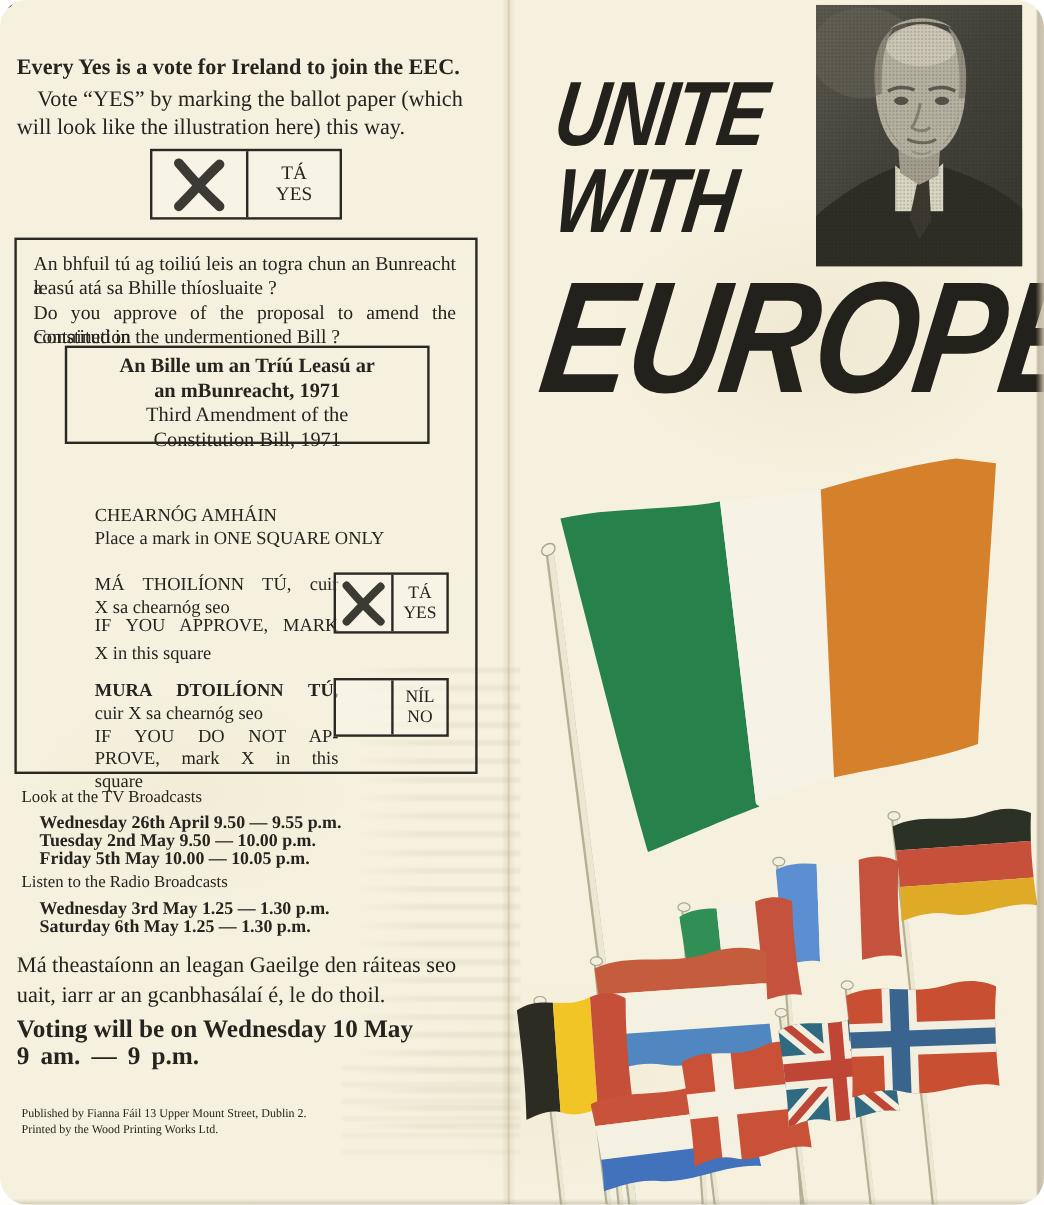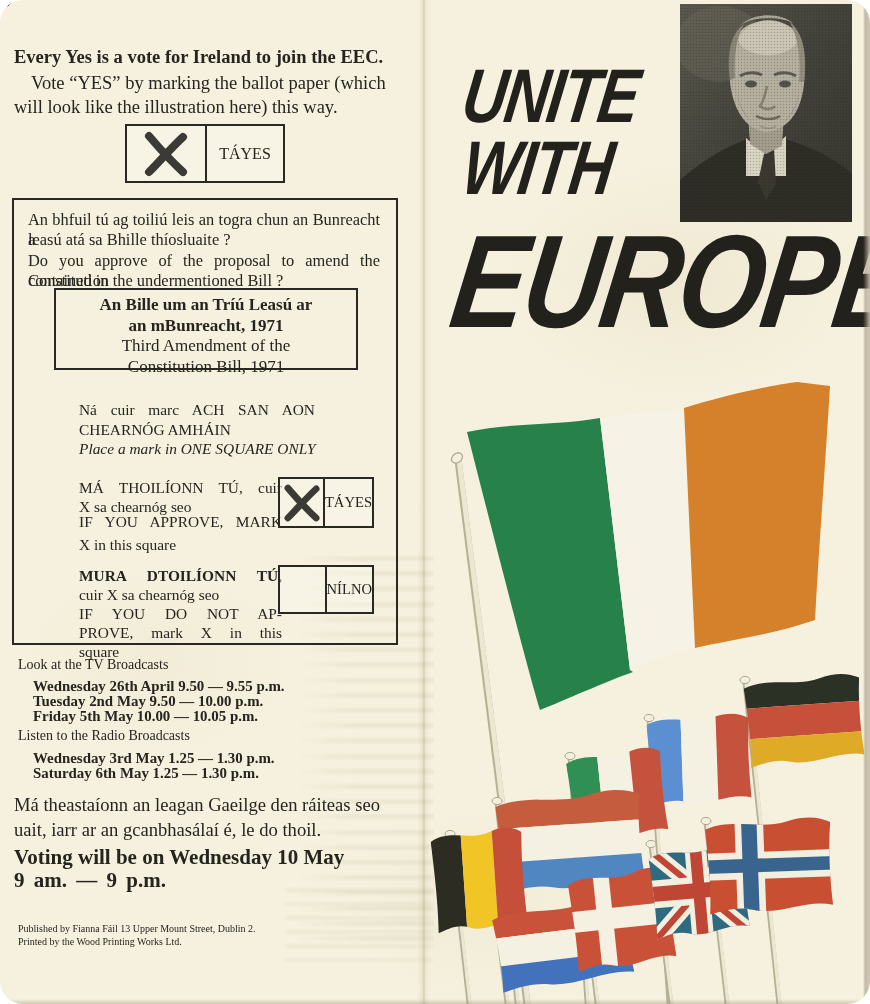--- a/index.html
+++ b/index.html
@@ -15,21 +15,21 @@
   .b{font-weight:bold;}
   .line{position:absolute;white-space:nowrap;}
   .jl{white-space:normal;text-align:justify;text-align-last:justify;}
   .intro-l{font-size:18.5px;}
   .qtext{font-size:16.4px;line-height:20.4px;}
   .qbox{position:absolute;left:12px;top:198px;width:382px;height:443px;border:2.5px solid #2a2822;}
   .billbox{position:absolute;left:40px;top:88px;width:304px;height:82px;border:2px solid #2a2822;
     text-align:center;font-size:17px;line-height:20.5px;padding-top:5px;box-sizing:border-box;}
   .mk{font-size:15.4px;line-height:19.6px;}
   .ballot{position:absolute;border:2.5px solid #2a2822;display:flex;background:rgba(250,247,235,.5);}
-  .bcell{display:flex;align-items:center;justify-content:center;flex-direction:row;}
+  .bcell{display:flex;align-items:center;justify-content:center;flex-direction:column;}
   .bdiv{width:2px;background:#2a2822;}
   .blbl{font-size:16px;line-height:18px;text-align:center;}
   .blbl2{font-size:14.6px;line-height:16.6px;text-align:center;}
   .tvh{font-size:14px;font-weight:normal;}
   .tvi{font-size:14.9px;line-height:15.1px;font-weight:bold;}
   .ga{font-size:18.6px;line-height:25.5px;}
   .vot{font-size:21px;font-weight:bold;line-height:22px;}
   .imp{font-size:10px;line-height:13.2px;}
   .ghost{position:absolute;left:296px;top:556px;width:138px;height:392px;opacity:.5;
     background:repeating-linear-gradient(180deg, rgba(143,137,103,.20) 0 5px, transparent 5px 15.2px);
@@ -90,23 +90,22 @@
       <div class="line qtext jl" style="left:14px;top:51px;width:352px;">Do you approve of the proposal to amend the Constitution</div>
       <div class="line qtext" style="left:14px;top:71px;">contained in the undermentioned Bill ?</div>
 
       <div class="billbox">
         <div class="b">An Bille um an Tríú Leasú ar</div>
         <div class="b">an mBunreacht, 1971</div>
         <div>Third Amendment of the</div>
         <div>Constitution Bill, 1971</div>
       </div>
 
-      <div class="line mk jl" style="left:65px;top:200px;width:236px;">Ná cuir marc ACH SAN AON</div>
       <div class="line mk" style="left:65px;top:220px;">CHEARNÓG AMHÁIN</div>
-      <div class="line mk" style="left:65px;top:239px;font-style:italic;">Place a mark in ONE SQUARE ONLY</div>
+      <div class="line mk" style="left:65px;top:239px;">Place a mark in ONE SQUARE ONLY</div>
 
       <div class="line mk jl" style="left:65px;top:278px;width:203px;">MÁ THOILÍONN TÚ, cuir</div>
       <div class="line mk" style="left:65px;top:297px;">X sa chearnóg seo</div>
       <div class="line mk jl" style="left:65px;top:312px;width:203px;">IF YOU APPROVE, MARK</div>
       <div class="line mk" style="left:65px;top:335px;">X in this square</div>
       <div class="ballot" style="left:264px;top:277px;width:92px;height:47px;">
         <div class="bcell" style="width:46px;">
           <svg width="40" height="40" viewBox="0 0 48 46">
             <path d="M7,5 C18,18 28,29 41,41 M41,6 C29,17 19,29 7,41" stroke="#3c3a35" stroke-width="8" stroke-linecap="round" fill="none"></path>
           </svg>

